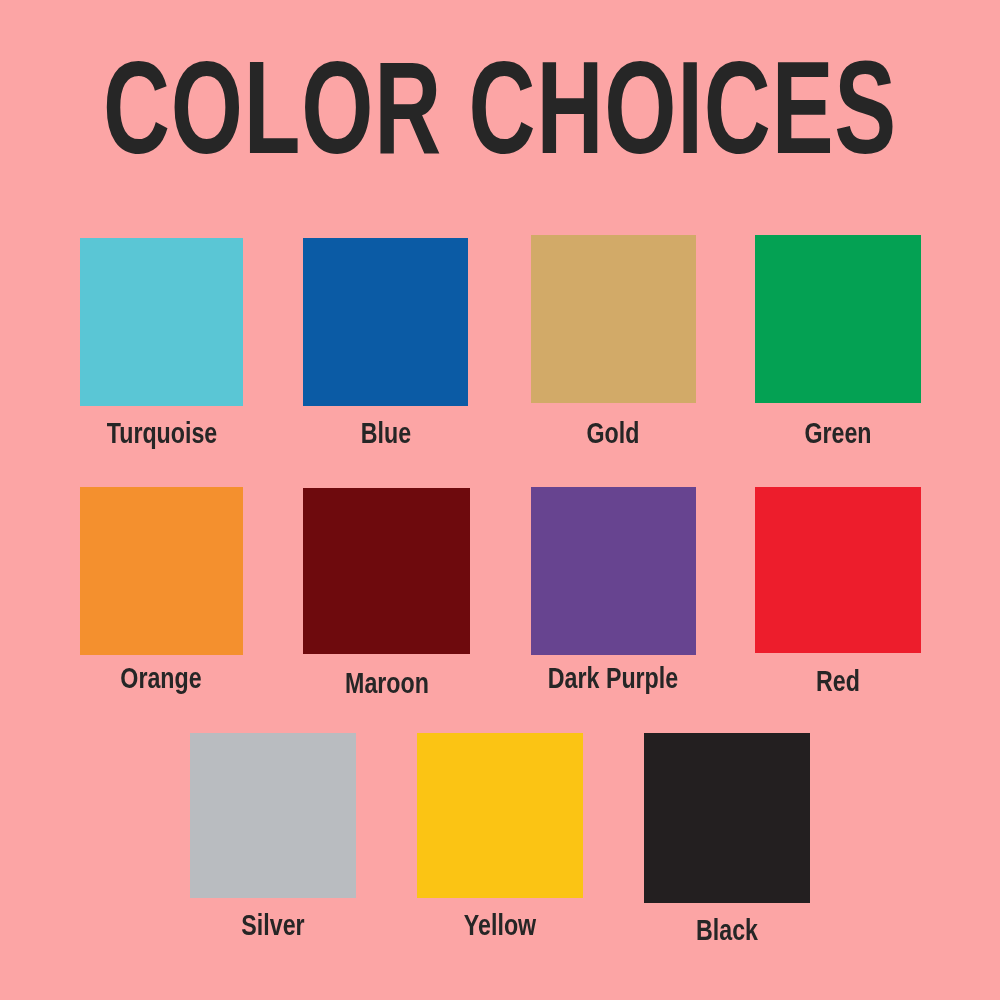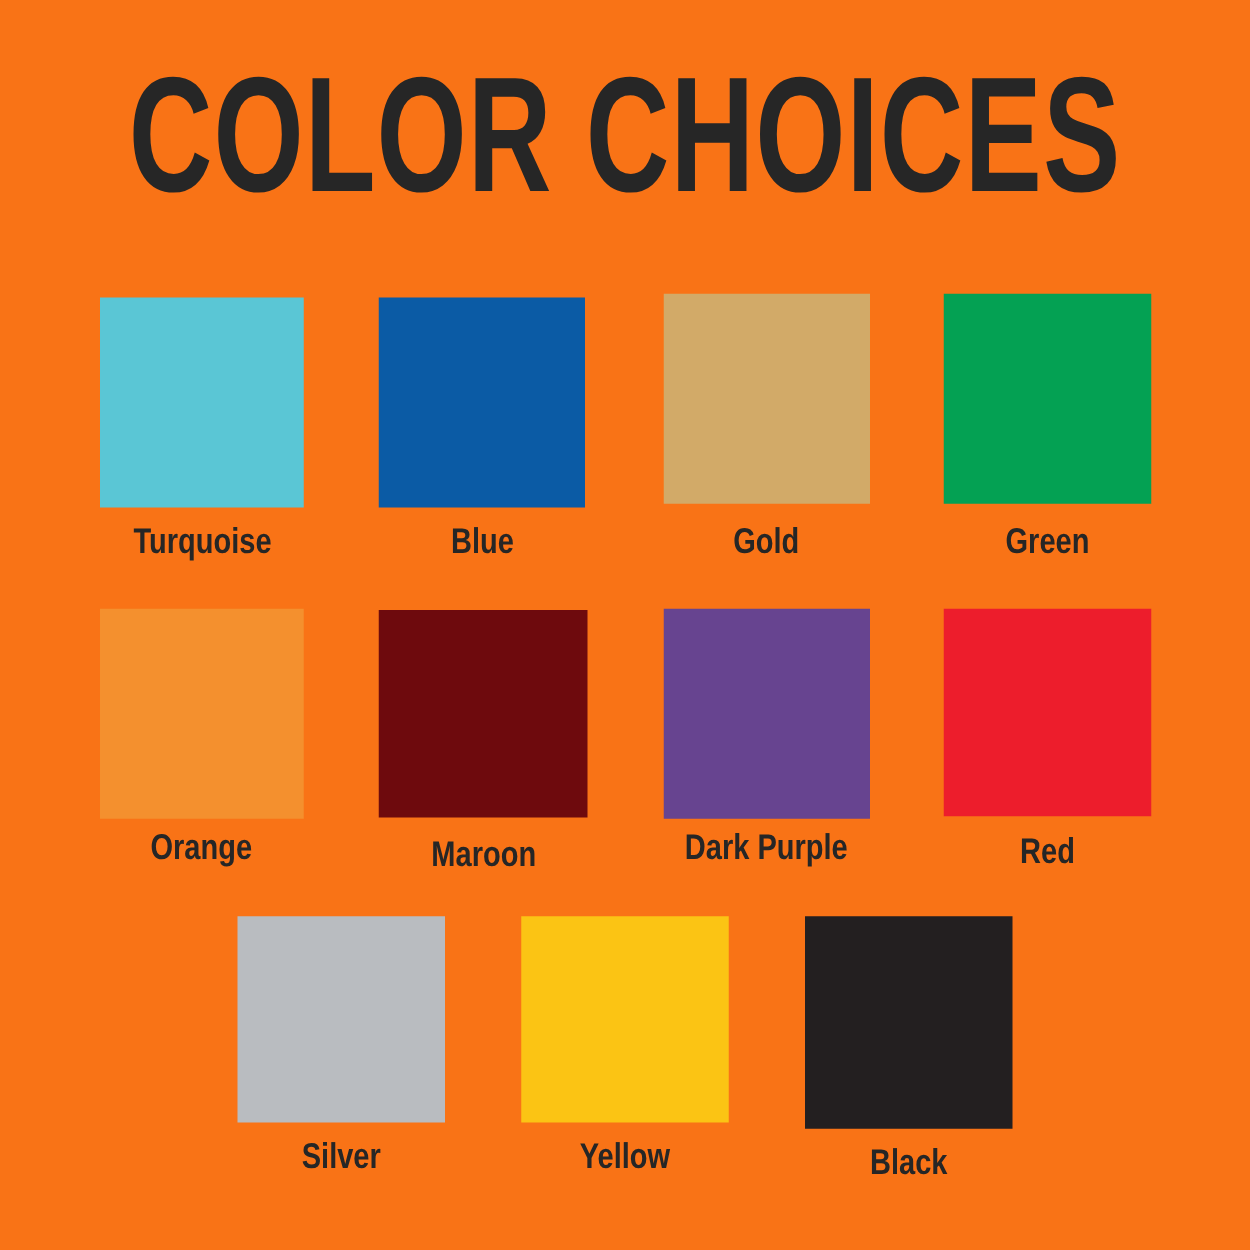--- a/index.html
+++ b/index.html
@@ -55,21 +55,21 @@
     line-height: 27px;
     color: #262626;
     white-space: nowrap;
     text-align: center;
     transform: scaleX(0.86) scaleY(1.06);
   }
 </style>
 </head>
 <body>
 
-<div id="page" style="background: #f97316;">
+<div id="page" style="background: #fca5a5;">
 
   <div id="page-title" style="color: rgb(38, 38, 38);">COLOR CHOICES</div>
 
   <div id="swatch-grid">
       <div class="swatch-cell" style="left: 0px; top: 0px;">
         <div class="swatch-chip" title="Turquoise" style="left: 80px; top: 238px; width: 163px; height: 168px; background: rgb(90, 198, 213);"></div>
         <div class="swatch-label" style="left: 12px; top: 420px; width: 300px; color: rgb(38, 38, 38);">Turquoise</div>
       </div>
       <div class="swatch-cell" style="left: 0px; top: 0px;">
         <div class="swatch-chip" title="Blue" style="left: 303px; top: 238px; width: 165px; height: 168px; background: rgb(11, 91, 165);"></div>

